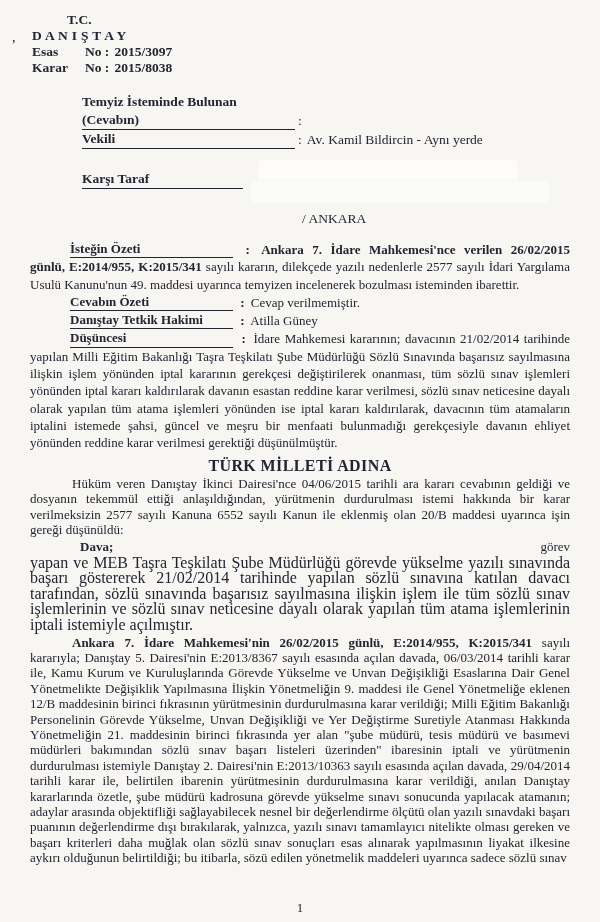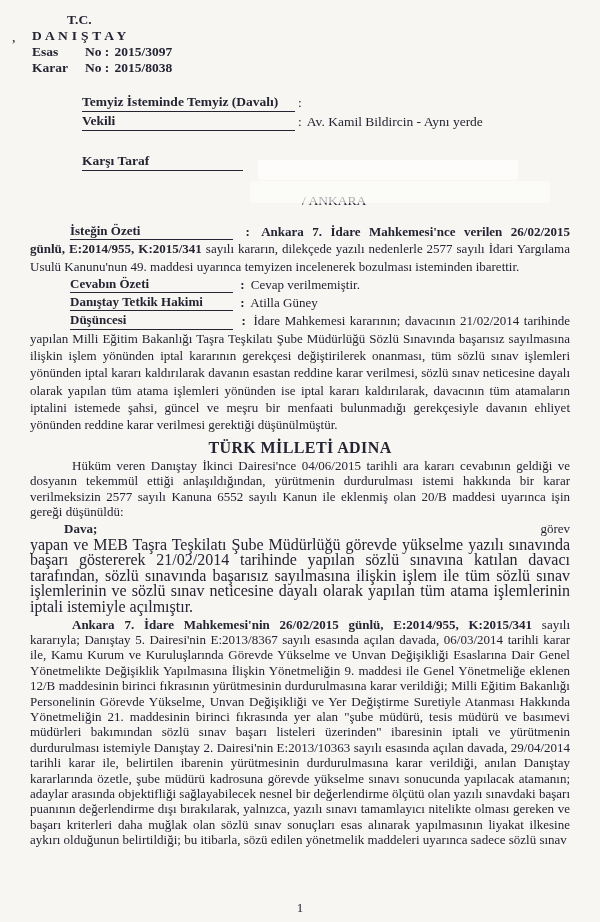--- a/index.html
+++ b/index.html
@@ -48,21 +48,21 @@
     vertical-align:bottom;
   }
   .sum-colon { margin-left:4px; margin-right:3px; }
   .b { font-weight:bold; }
 
   
   .heading { margin-top:5px; text-align:center; font-weight:bold; font-size:16px; letter-spacing:0.4px; line-height:17px; }
   .ruling-para { font-size:13px; line-height:15.6px; text-align:justify; text-indent:42px; margin-top:2px; }
   .judgment-para { line-height:15.4px; }
   .dava-row { display:flex; font-size:13px; line-height:15.6px; margin-top:1px; }
-  .dava-lead { font-weight:bold; margin-left:34px; }
+  .dava-lead { font-weight:bold; margin-left:50px; }
   .dava-gap { flex:1; }
   .dava-body { font-size:16px; line-height:15.6px; text-align:justify; }
 
   
   .footer { position:absolute; left:0; right:0; bottom:6px; text-align:center; font-size:13px; }
 
   
   .smudge { position:absolute; background:rgba(253,253,251,0.9); border-radius:3px; }
   .smudge-1 { left:258px; top:160px; width:260px; height:20px; }
   .smudge-2 { left:250px; top:181px; width:300px; height:22px; opacity:0.7; }
@@ -86,21 +86,21 @@
     </div>
     <div class="case-row">
       <span class="case-label">Karar</span>
       <span class="case-no">No :</span>
       <span>2015/8038</span>
     </div>
   </div>
 
   <div class="parties">
     <div class="party-row">
-      <span class="party-label">Temyiz İsteminde Temyiz (Davalı)</span>
+      <span class="party-label">Temyiz İsteminde Bulunan (Cevabın)</span>
       <span class="party-colon">:</span>
     </div>
     <div class="party-row">
       <span class="party-label">Vekili</span>
       <span class="party-colon">:</span>
       <span>Av. Kamil Bildircin - Aynı yerde</span>
     </div>
     <div class="party-row row-gap">
       <span class="party-label short">Karşı Taraf</span>
       <span></span>

